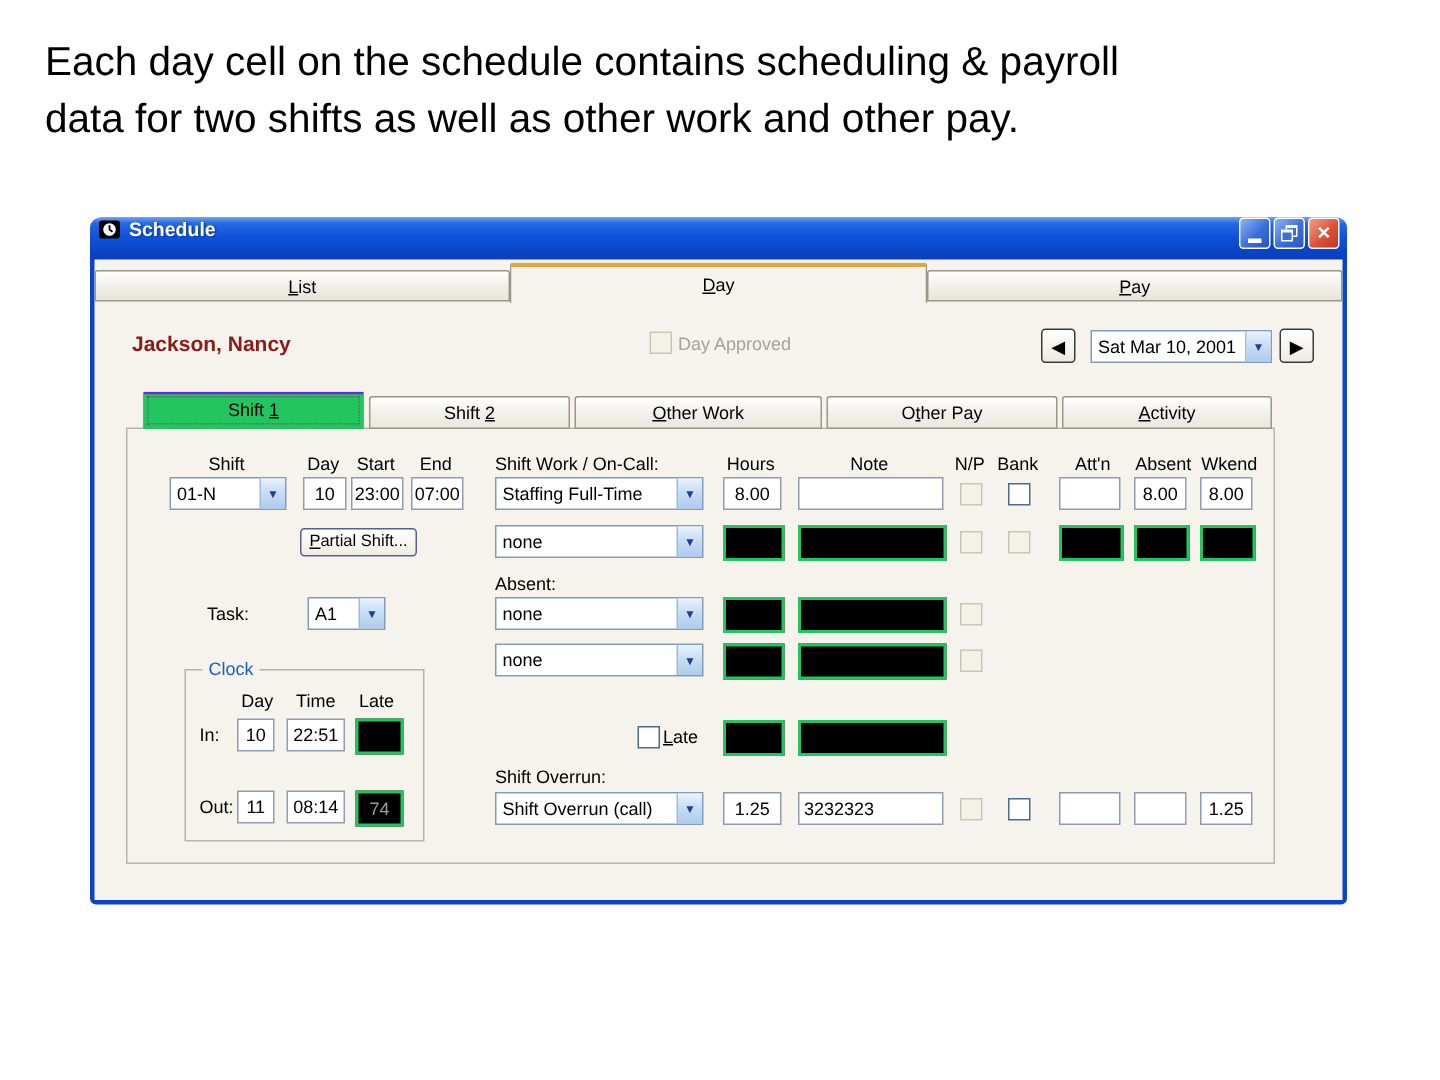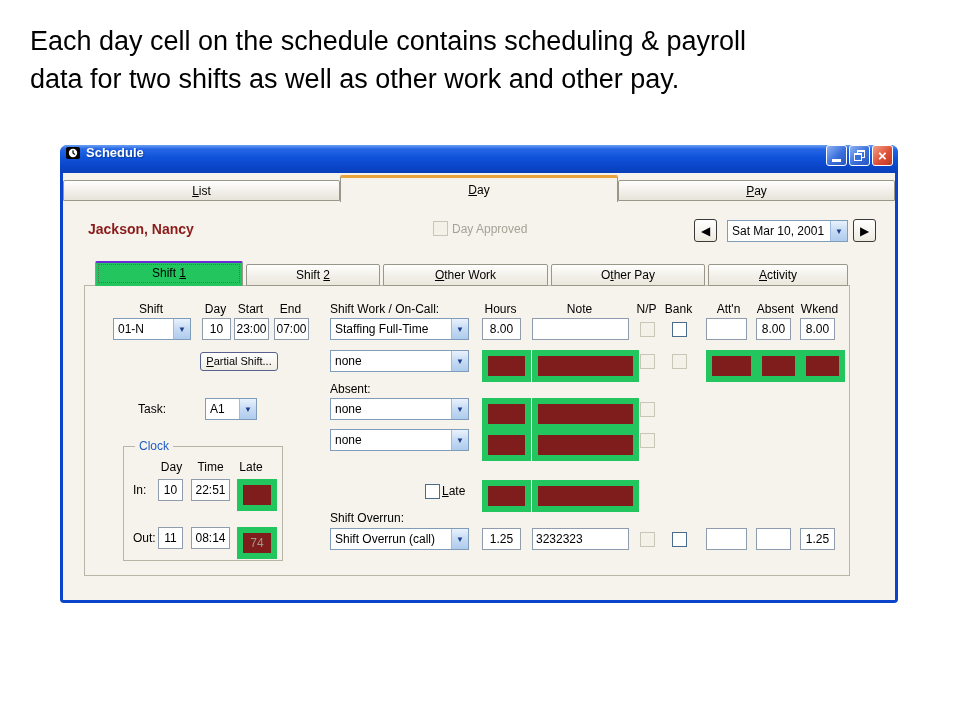--- a/index.html
+++ b/index.html
@@ -45,21 +45,21 @@
            outline:1px dotted #666;outline-offset:-4px;}
 
   
   .lbl{position:absolute;font-size:12px;color:#000;white-space:nowrap;}
   .lbl.center{text-align:center;}
   .lbl.gray{color:#A6A296;}
   .name-red{position:absolute;font-size:14px;font-weight:bold;color:#8B1A1A;}
   .tb{position:absolute;height:20px;border:1px solid #8E9CAD;background:#fff;
       font-family:"Liberation Sans",sans-serif;font-size:12px;padding:0 3px;box-sizing:content-box;}
   .tb.center{text-align:center;padding:0;}
-  .dis{position:absolute;height:20px;background:#7f1d1d;border:6px solid #22c55e;box-sizing:content-box;}
+  .dis{position:absolute;height:20px;background:#000000;border:2px solid #22c55e;box-sizing:content-box;}
   .dis.graytext{color:#9C9A8E;font-size:12px;text-align:center;line-height:20px;}
   .combo{position:absolute;height:20px;border:1px solid #7F9DB9;background:#fff;display:flex;box-sizing:content-box;}
   .combo .val{flex:1;font-size:12px;line-height:20px;padding-left:4px;white-space:nowrap;overflow:hidden;}
   .combo .cbtn{width:16px;background:linear-gradient(#E9F2FD,#C9DDF5 45%,#AECBED);
                border-left:1px solid #9DBBDD;display:flex;align-items:center;justify-content:center;
                color:#1F3F8F;font-size:8px;}
   .chk{position:absolute;width:13px;height:13px;background:#fff;border:1px solid #4A6B8A;box-sizing:content-box;}
   .chk.dis{background:#F3F1E8;border-color:#C9C6B8;}
   .btn-xp{position:absolute;height:19px;background:linear-gradient(#FFFFFF,#EFEDE2);
           border:1px solid #57618F;border-radius:3px;font-family:"Liberation Sans",sans-serif;

